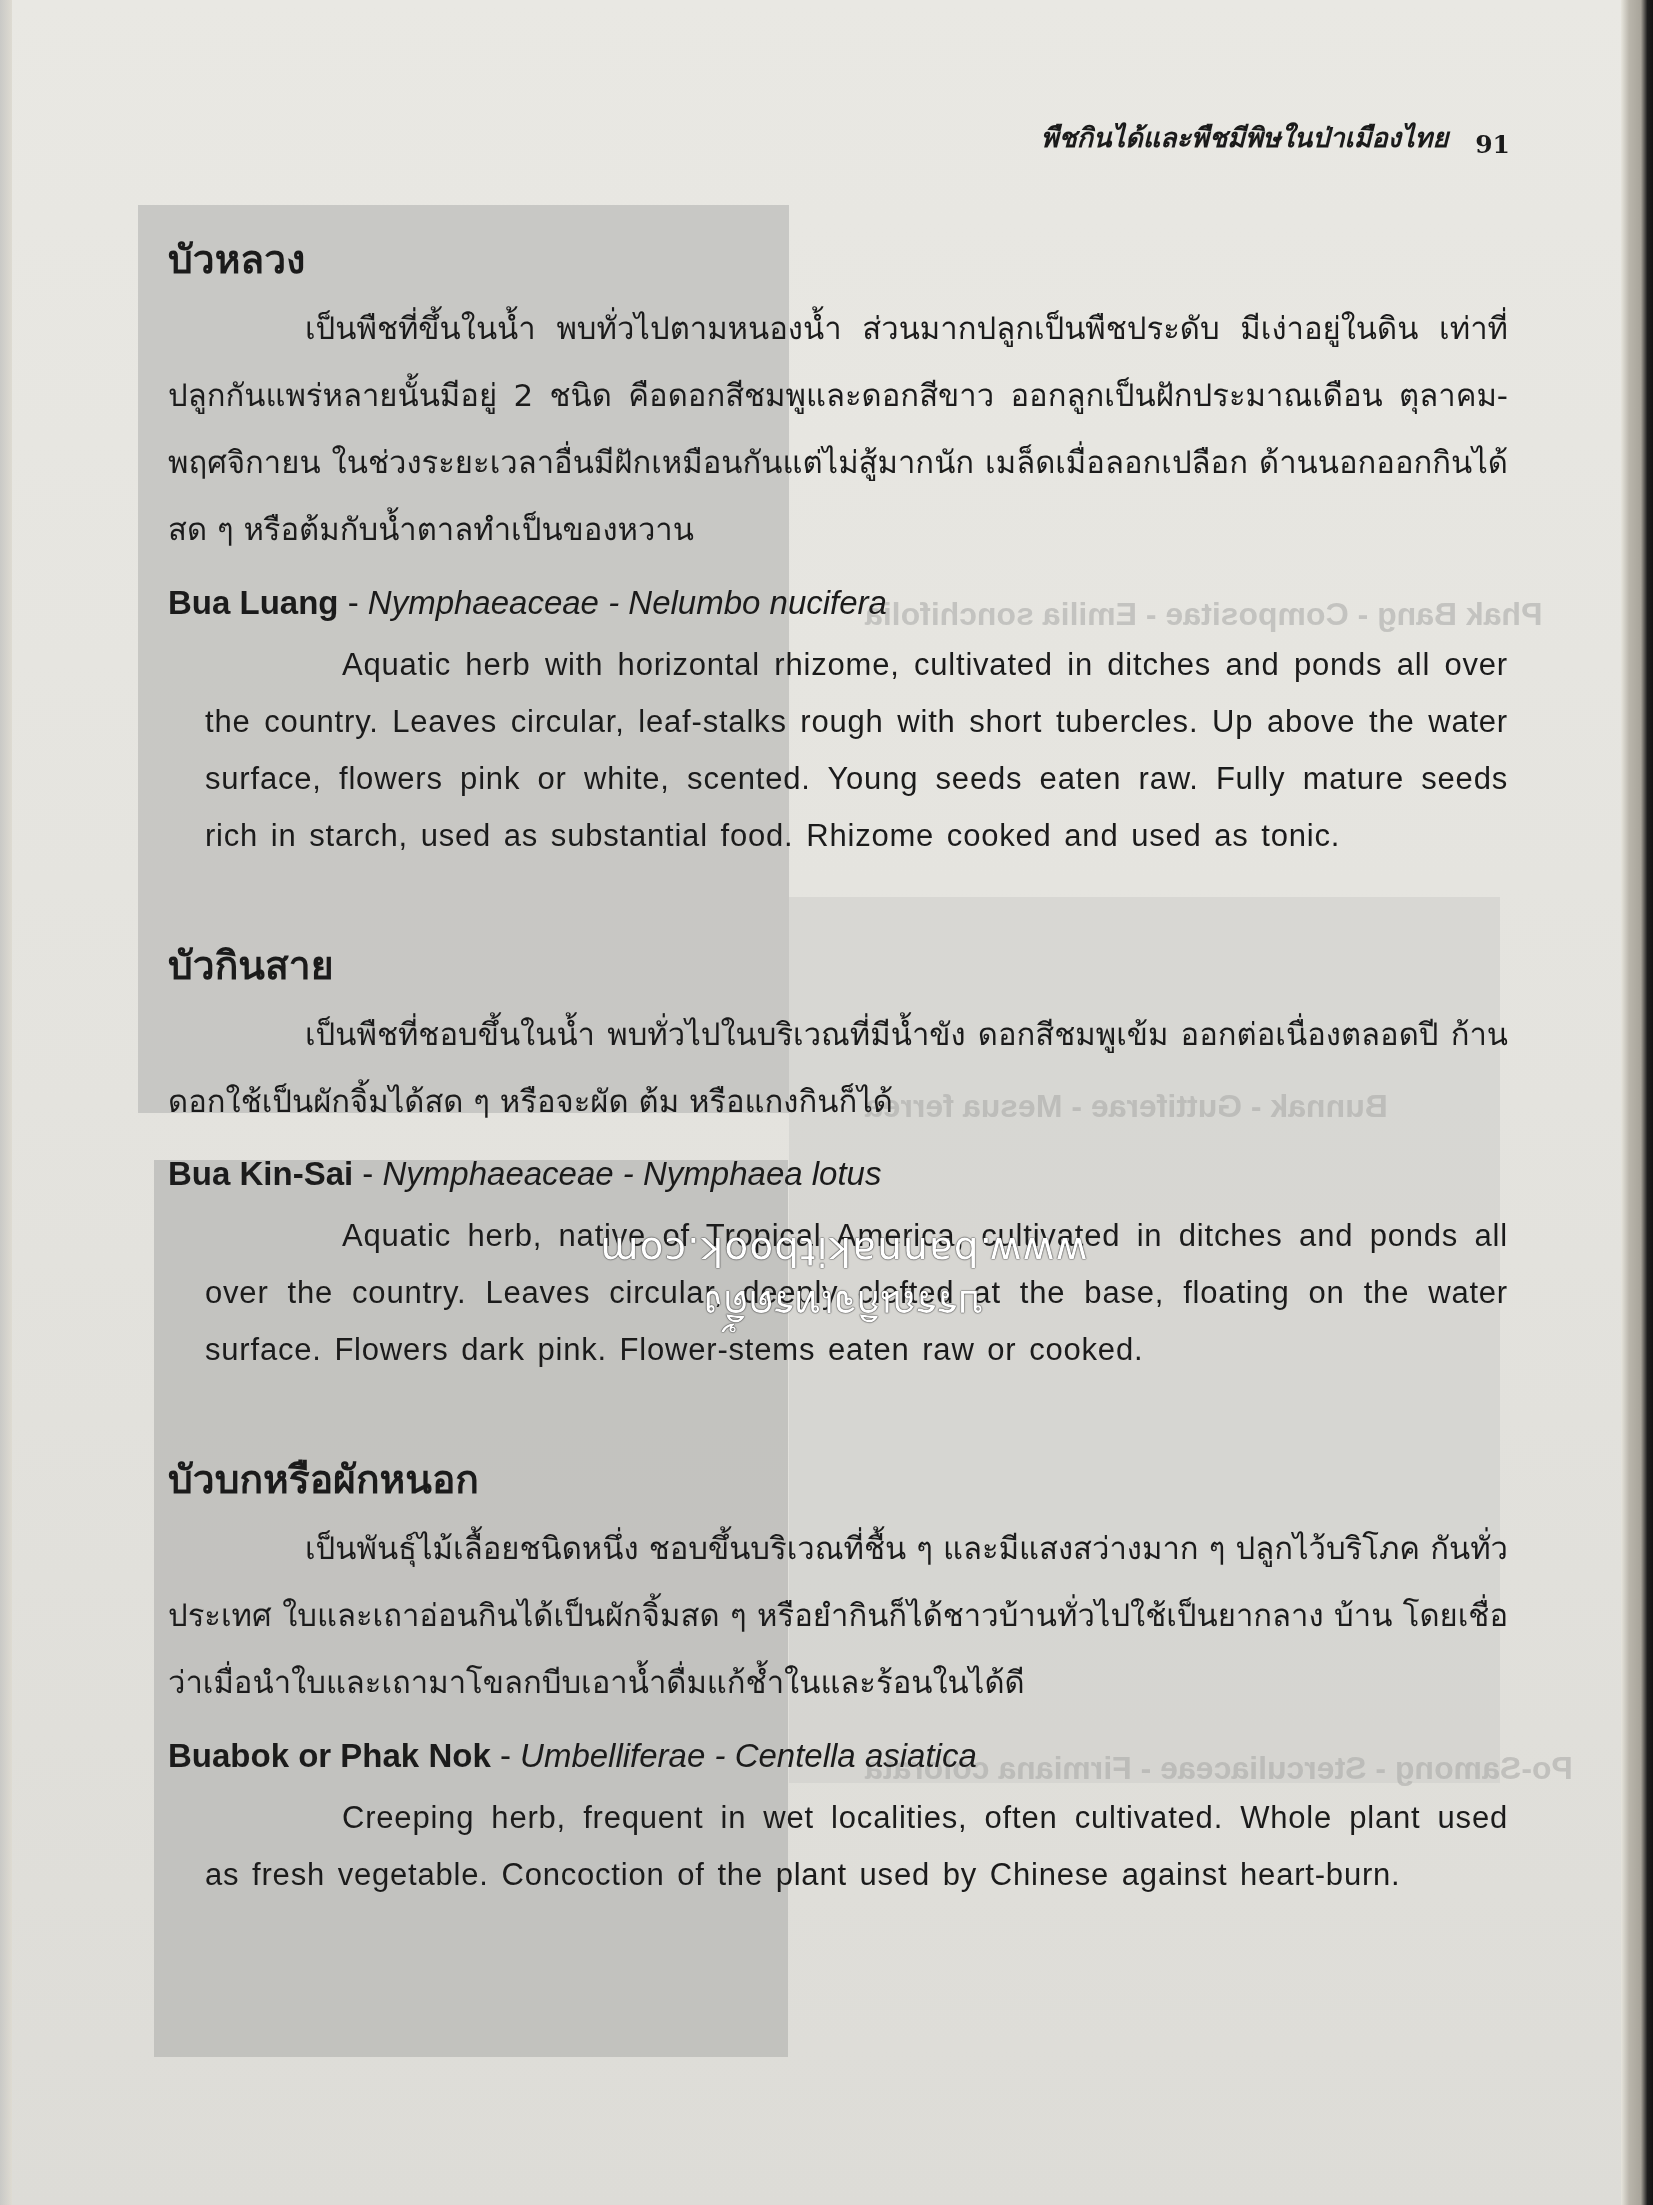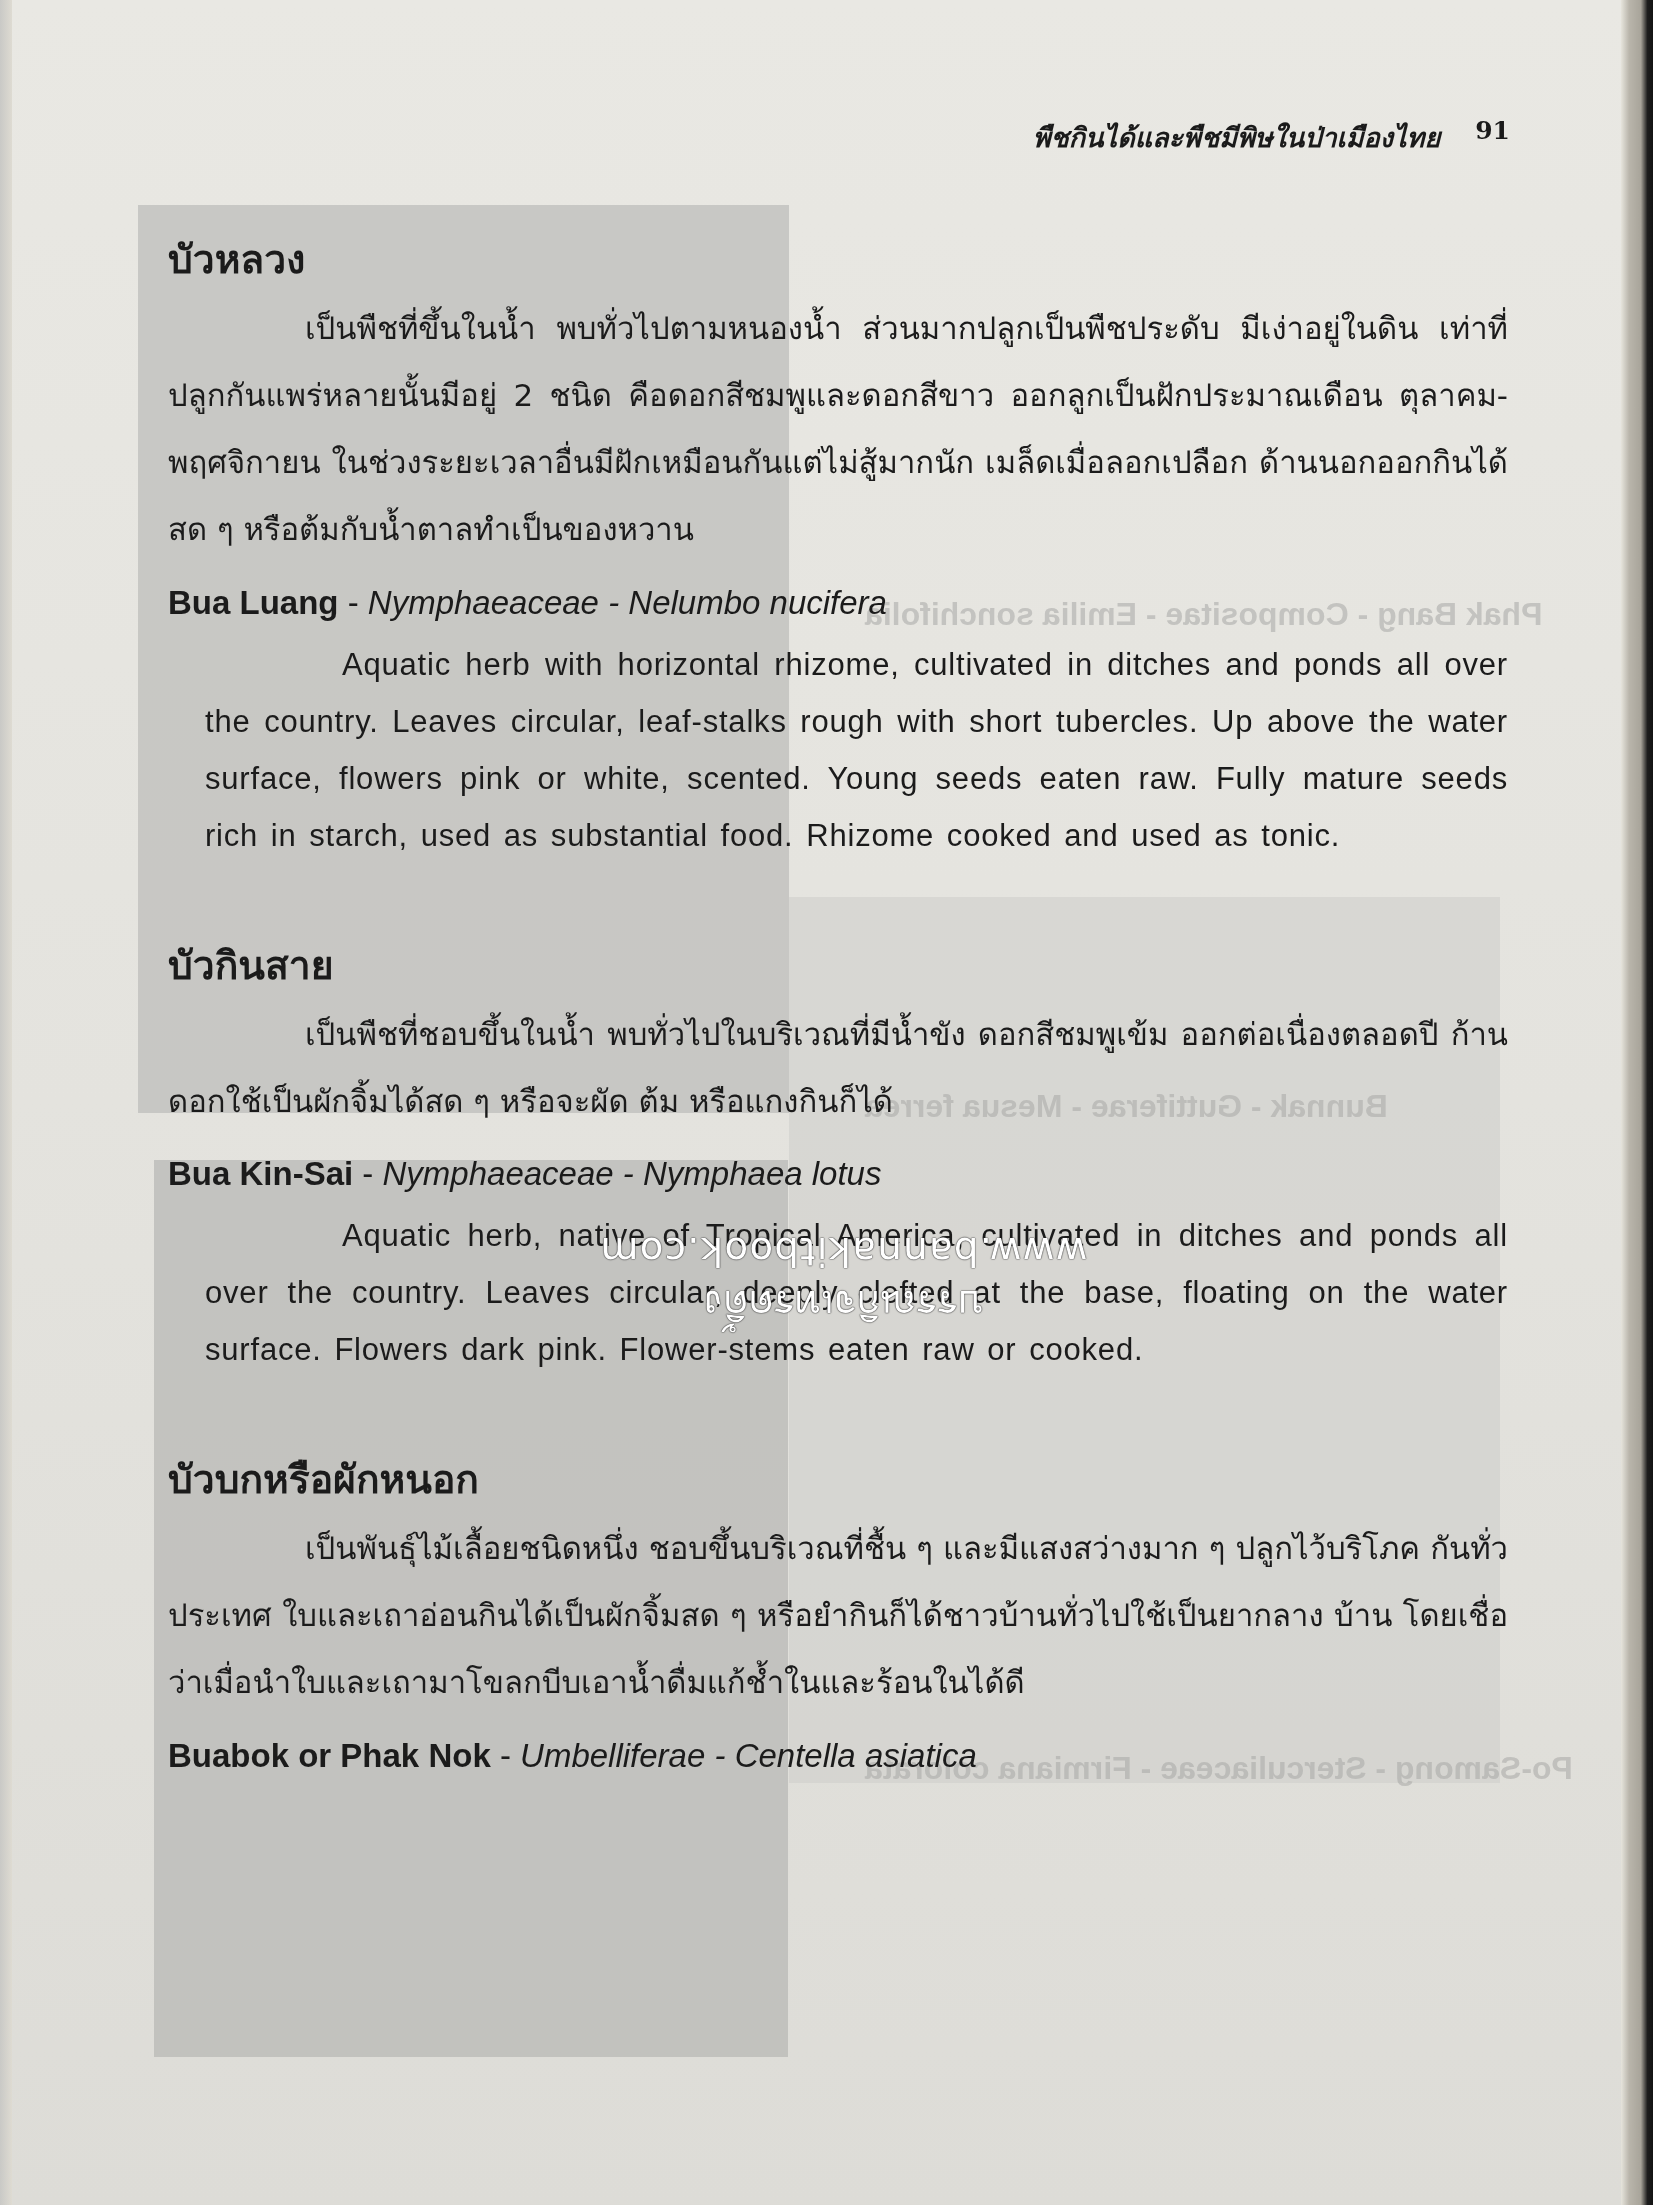--- a/index.html
+++ b/index.html
@@ -32,21 +32,21 @@
     .photo-block.c { left: 777px; top: 897px; width: 711px; height: 886px; background: #cfcfcc; opacity: 0.6; }
 
     .ghost {
       position: absolute; color: #a8a8a6; opacity: 0.55;
       font-family: "Liberation Sans", sans-serif; transform: scaleX(-1);
       white-space: nowrap;
     }
 
     .running-head {
       position: absolute; top: 116px; left: 1017px; width: 481px;
-      display: flex; justify-content: flex-end; align-items: flex-start; gap: 35px;
+      display: flex; justify-content: flex-end; align-items: flex-end; gap: 27px;
       color: #1a1a1a;
     }
     .running-title {
       font-family: "DejaVu Sans", sans-serif; font-style: italic; font-weight: bold;
       font-size: 27px;
     }
     .page-number {
       font-family: "DejaVu Serif", serif; font-weight: bold; font-size: 25px;
     }
 
@@ -122,20 +122,21 @@
         </div>
         <p class="eng-para">Aquatic herb, native of Tropical America, cultivated in ditches and ponds all over the country. Leaves circular, deeply clefted at the base, floating on the water surface. Flowers dark pink. Flower-stems eaten raw or cooked.</p>
       </section>
 
       <section class="entry">
         <h2 class="thai-heading">บัวบกหรือผักหนอก</h2>
         <p class="thai-para">เป็นพันธุ์ไม้เลื้อยชนิดหนึ่ง  ชอบขึ้นบริเวณที่ชื้น ๆ  และมีแสงสว่างมาก ๆ  ปลูกไว้บริโภค กันทั่วประเทศ  ใบและเถาอ่อนกินได้เป็นผักจิ้มสด ๆ  หรือยำกินก็ได้ชาวบ้านทั่วไปใช้เป็นยากลาง บ้าน  โดยเชื่อว่าเมื่อนำใบและเถามาโขลกบีบเอาน้ำดื่มแก้ช้ำในและร้อนในได้ดี</p>
         <div class="latin-name">
           <span class="common">Buabok or Phak Nok</span><span> - </span><span class="sci">Umbelliferae</span><span class="sci"> - </span><span class="sci">Centella asiatica</span>
         </div>
+        <p class="eng-para">Creeping herb, frequent in wet localities, often cultivated. Whole plant used as fresh vegetable. Concoction of the plant used by Chinese against heart-burn.</p>
       </section>
 
     </div>
 
     <div class="watermark">
       <div class="wm-line2">บรรณกิจเทรดดิ้ง</div>
       <div class="wm-line1">www.bannakitbook.com</div>
     </div>
   </div>
 

